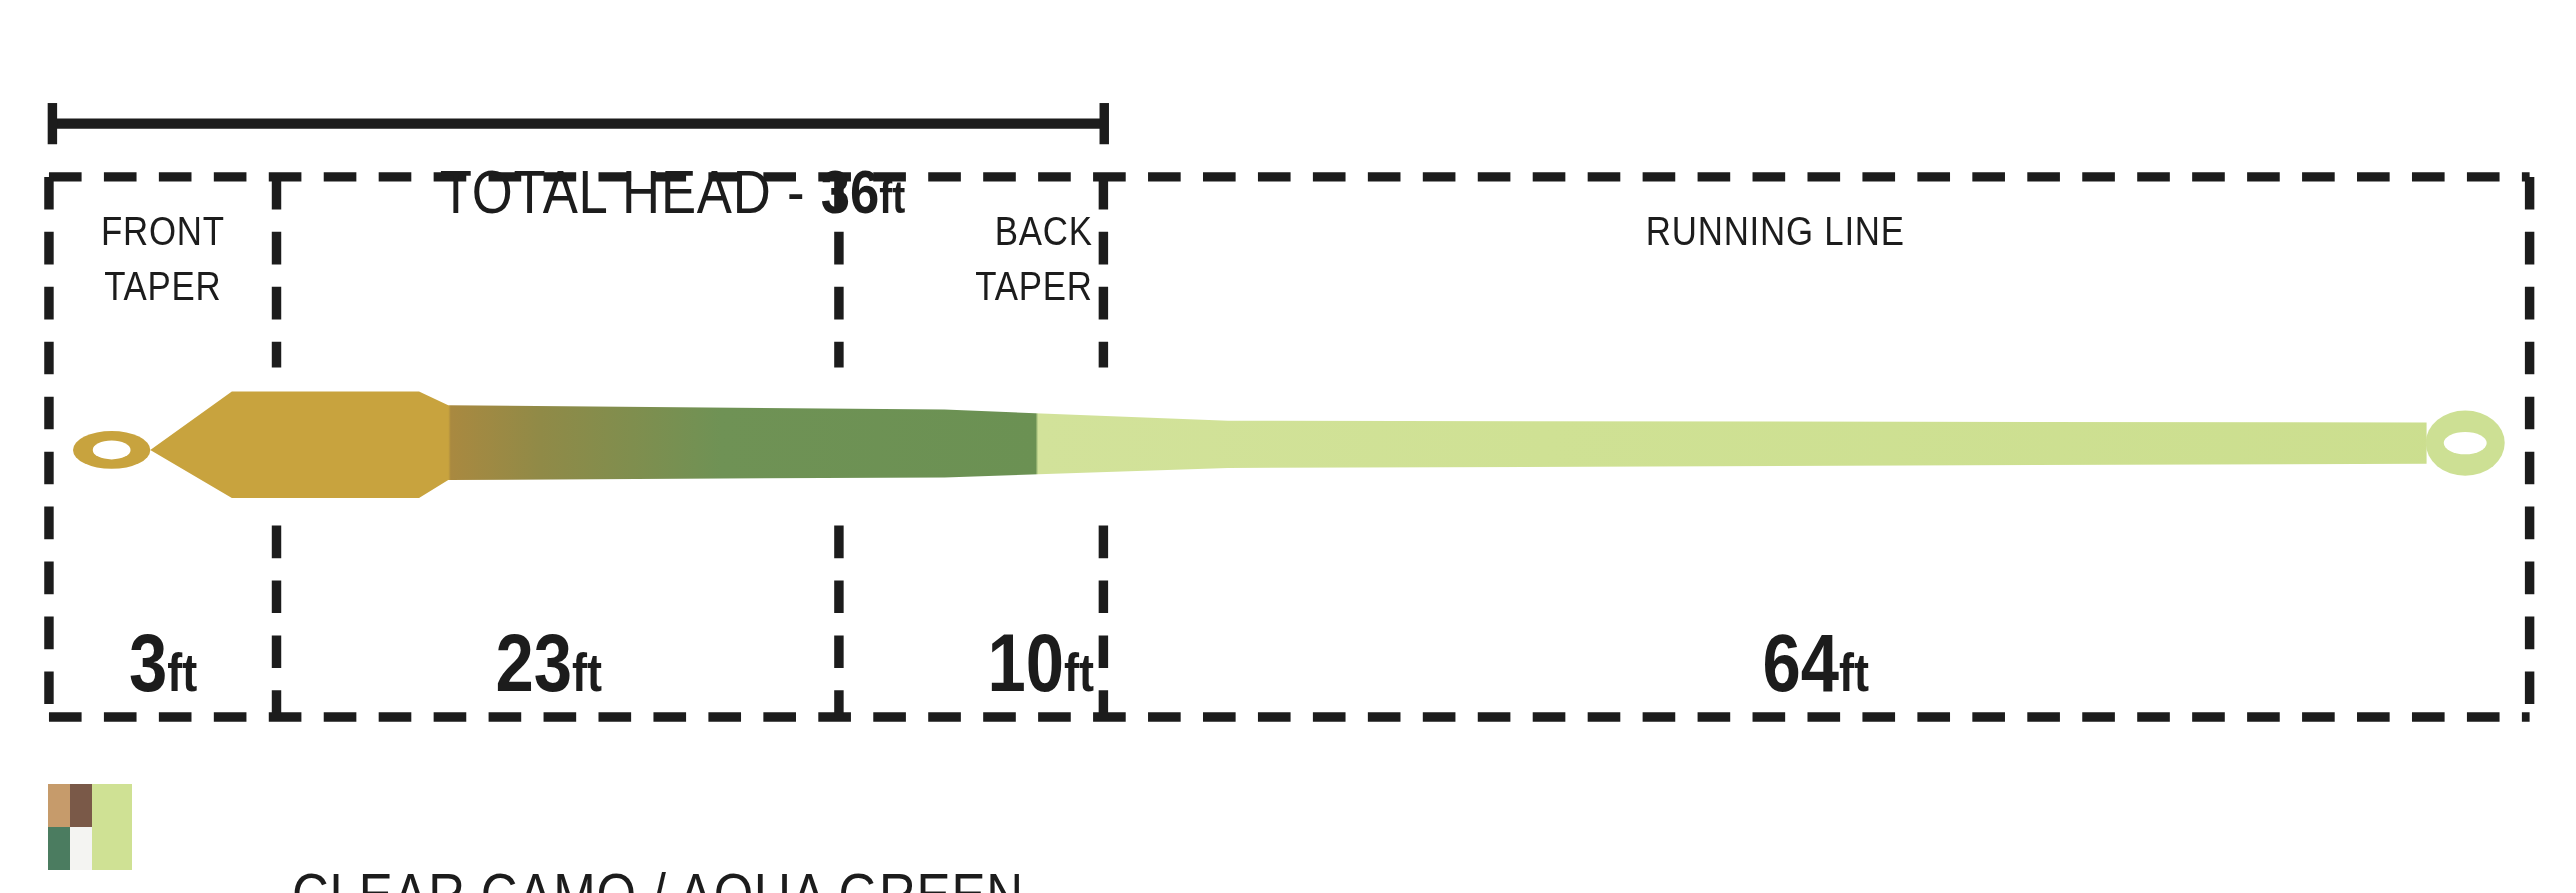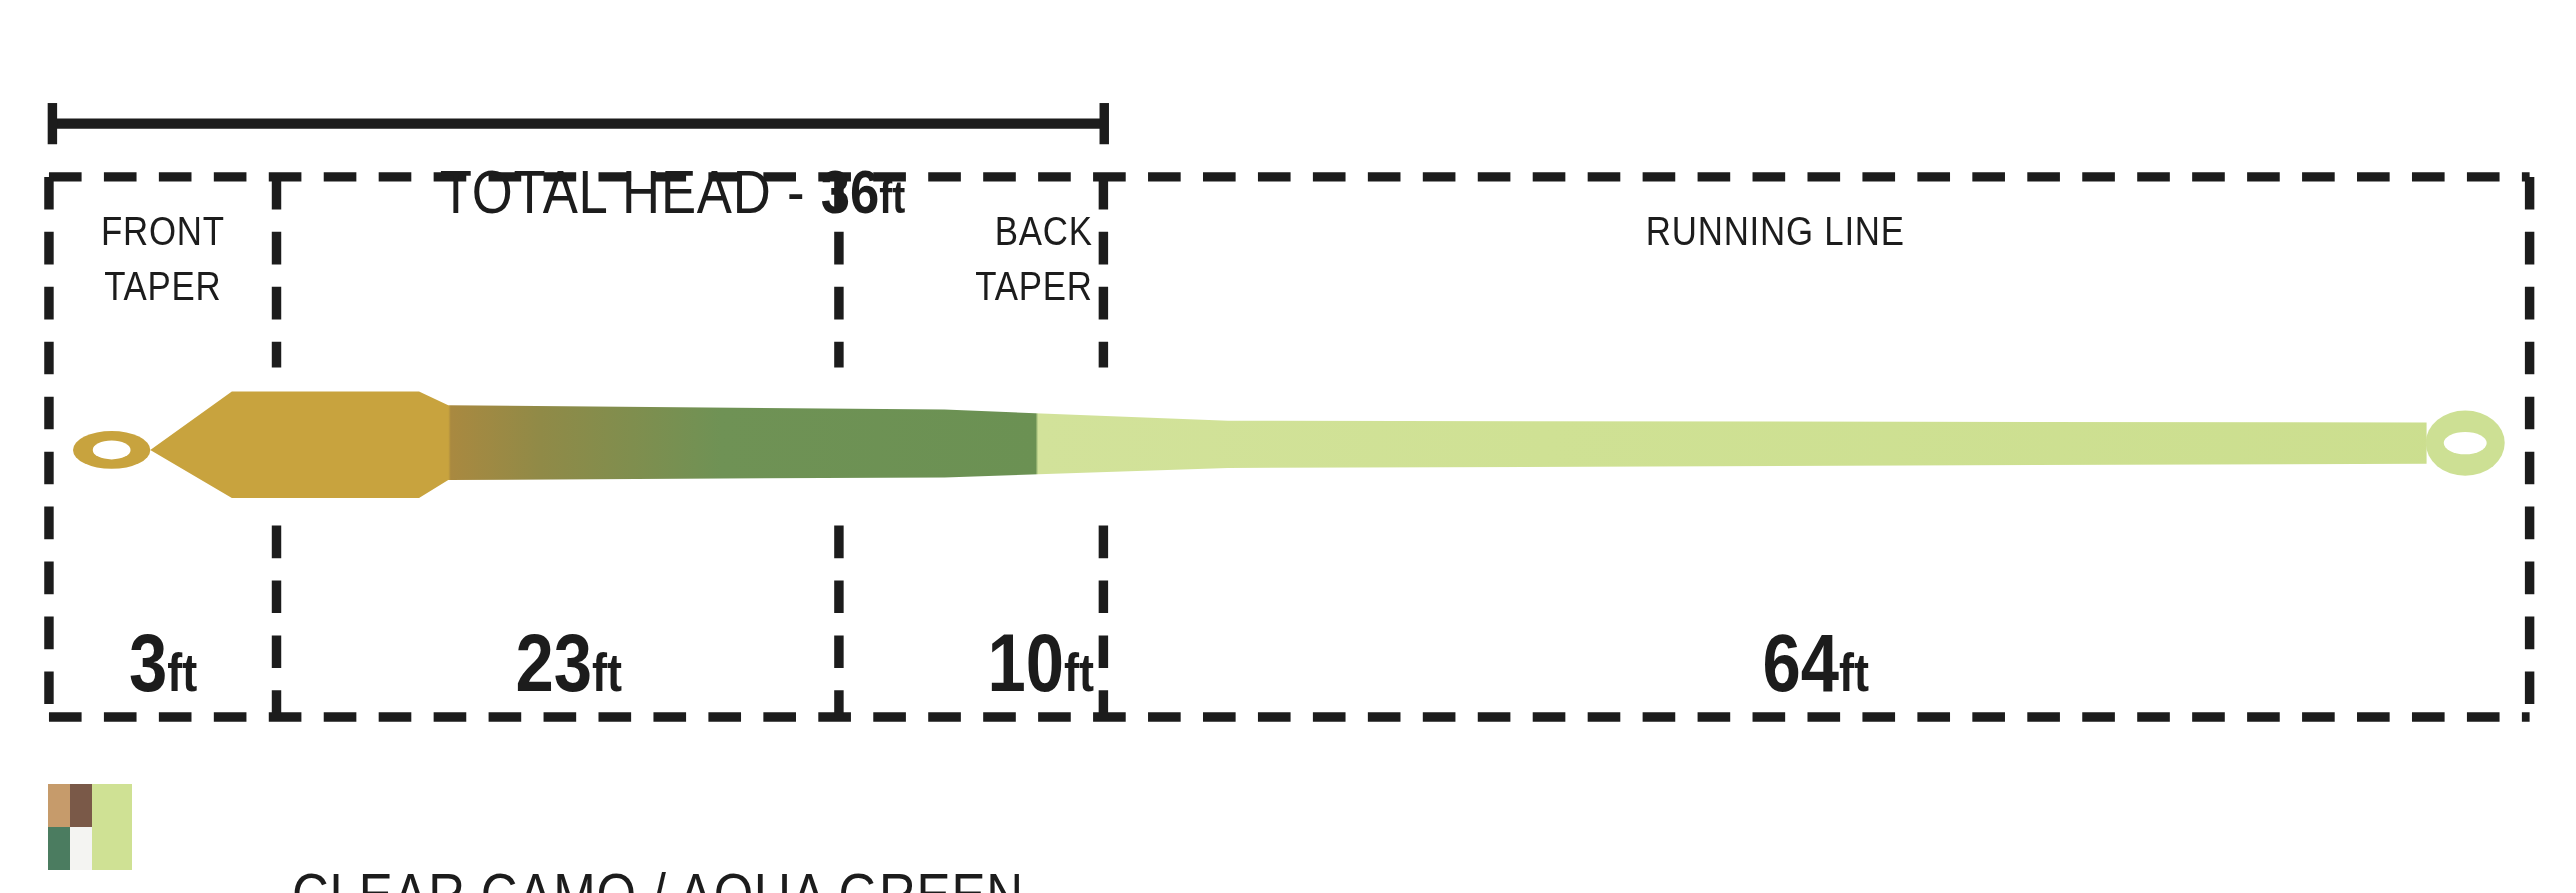--- a/index.html
+++ b/index.html
@@ -115,21 +115,21 @@
       <span class="lbl-line">RUNNING LINE</span>
     </span>
   </div>
 
   <div class="sec-len" style="left:49px;width:228px;">
     <span class="len-wrap">
       <span class="len-value">3</span>
         <span class="len-unit">ft</span>
     </span>
   </div>
-  <div class="sec-len" style="left:288px;width:562px;">
+  <div class="sec-len" style="left:268px;width:562px;">
     <span class="len-wrap">
       <span class="len-value">23</span>
         <span class="len-unit">ft</span>
     </span>
   </div>
   <div class="sec-len" style="left:839px;width:264px;justify-content:flex-end;">
     <span class="len-wrap">
       <span class="len-value">10</span>
         <span class="len-unit">ft</span>
     </span>

